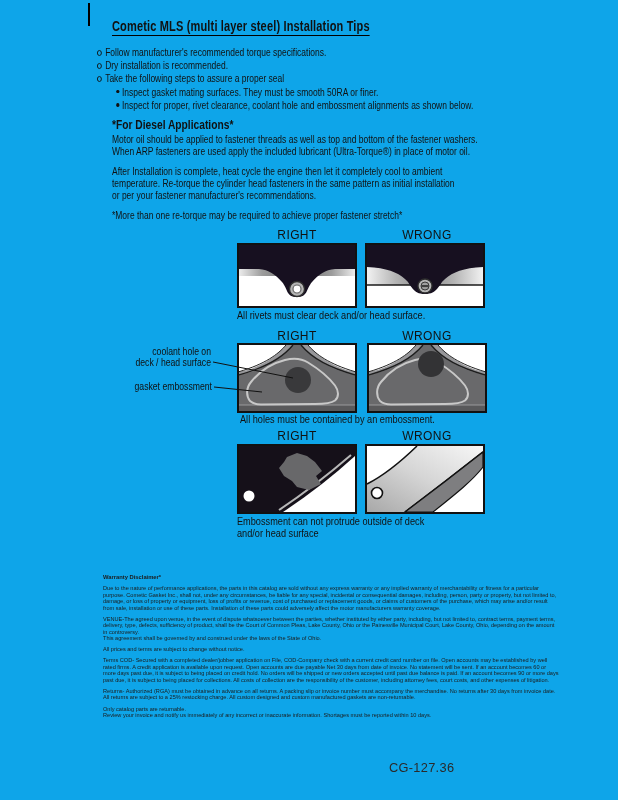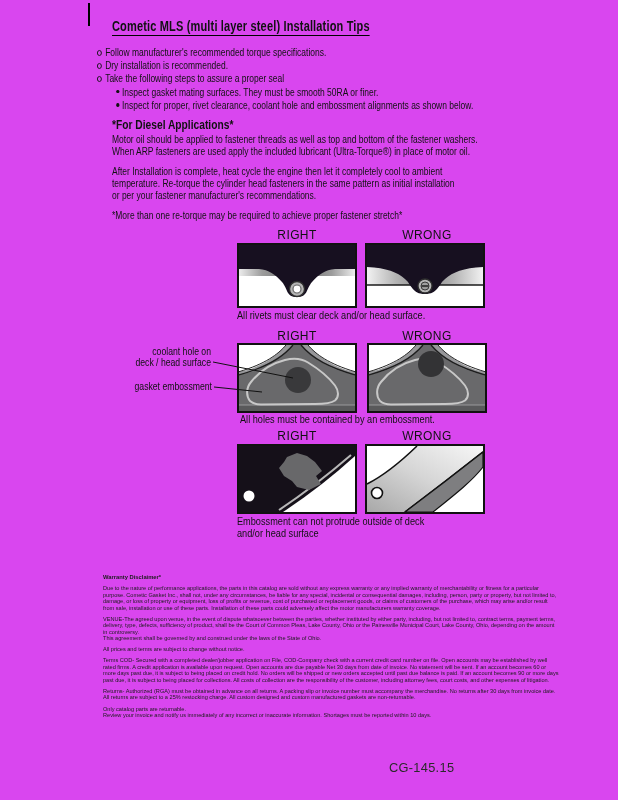--- a/index.html
+++ b/index.html
@@ -1,17 +1,17 @@
 <!DOCTYPE html>
 <html><head>
 <meta charset="utf-8">
 <style>
   html,body{margin:0;padding:0;background:#e9e9e9;}
   .page{
-    position:relative;width:618px;height:800px;background:#d946ef;
+    position:relative;width:618px;height:800px;background:#0ea5e9;
     font-family:"Liberation Sans", sans-serif;color:#111;overflow:hidden;
     margin:0 auto;box-shadow:0 0 4px rgba(0,0,0,.25);
   }
   .abs{position:absolute;}
   .crop-mark{left:88px;top:3px;width:1.5px;height:23px;background:#000;}
 
   .title{
     left:112px;top:18px;font-size:14.5px;font-weight:bold;
     border-bottom:1.7px solid #000;padding-bottom:1px;
     transform:scaleX(.76);transform-origin:0 0;white-space:nowrap;letter-spacing:.2px;
@@ -213,15 +213,15 @@
     <p>Due to the nature of performance applications, the parts in this catalog are sold without any express warranty or any implied warranty of merchantability or fitness for a particular purpose. Cometic Gasket Inc., shall not, under any circumstances, be liable for any special, incidental or consequential damages, including, person, party or property, but not limited to, damage, or loss of property or equipment, loss of profits or revenue, cost of purchased or replacement goods, or claims of customers of the purchase, which may arise and/or result from sale, installation or use of these parts. Installation of these parts could adversely affect the motor manufacturers warranty coverage.</p>
     <p>VENUE-The agreed upon venue, in the event of dispute whatsoever between the parties, whether instituted by either party, including, but not limited to, contract terms, payment terms, delivery, type, defects, sufficiency of product, shall be the Court of Common Pleas, Lake County, Ohio or the Painesville Municipal Court, Lake County, Ohio, depending on the amount in controversy.</p>
     <p class="tight">This agreement shall be governed by and construed under the laws of the State of Ohio.</p>
     <p>All prices and terms are subject to change without notice.</p>
     <p>Terms COD- Secured with a completed dealer/jobber application on File, COD-Company check with a current credit card number on file. Open accounts may be established by well rated firms. A credit application is available upon request. Open accounts are due payable Net 30 days from date of invoice. No statement will be sent. If an account becomes 60 or more days past due, it is subject to being placed on credit hold. No orders will be shipped or new orders accepted until past due balance is paid. If an account becomes 90 or more days past due, it is subject to being placed for collections. All costs of collection are the responsibility of the customer, including attorney fees, court costs, and other expenses of litigation.</p>
     <p>Returns- Authorized (RGA) must be obtained in advance on all returns. A packing slip or invoice number must accompany the merchandise. No returns after 30 days from invoice date. All returns are subject to a 25% restocking charge. All custom designed and custom manufactured gaskets are non-returnable.</p>
     <p>Only catalog parts are returnable.</p>
     <p class="tight">Review your invoice and notify us immediately of any incorrect or inaccurate information. Shortages must be reported within 10 days.</p>
   </div>
 
-  <div class="abs doc-number">CG-145.15</div>
+  <div class="abs doc-number">CG-127.36</div>
 
 </div>
 
 </body></html>

